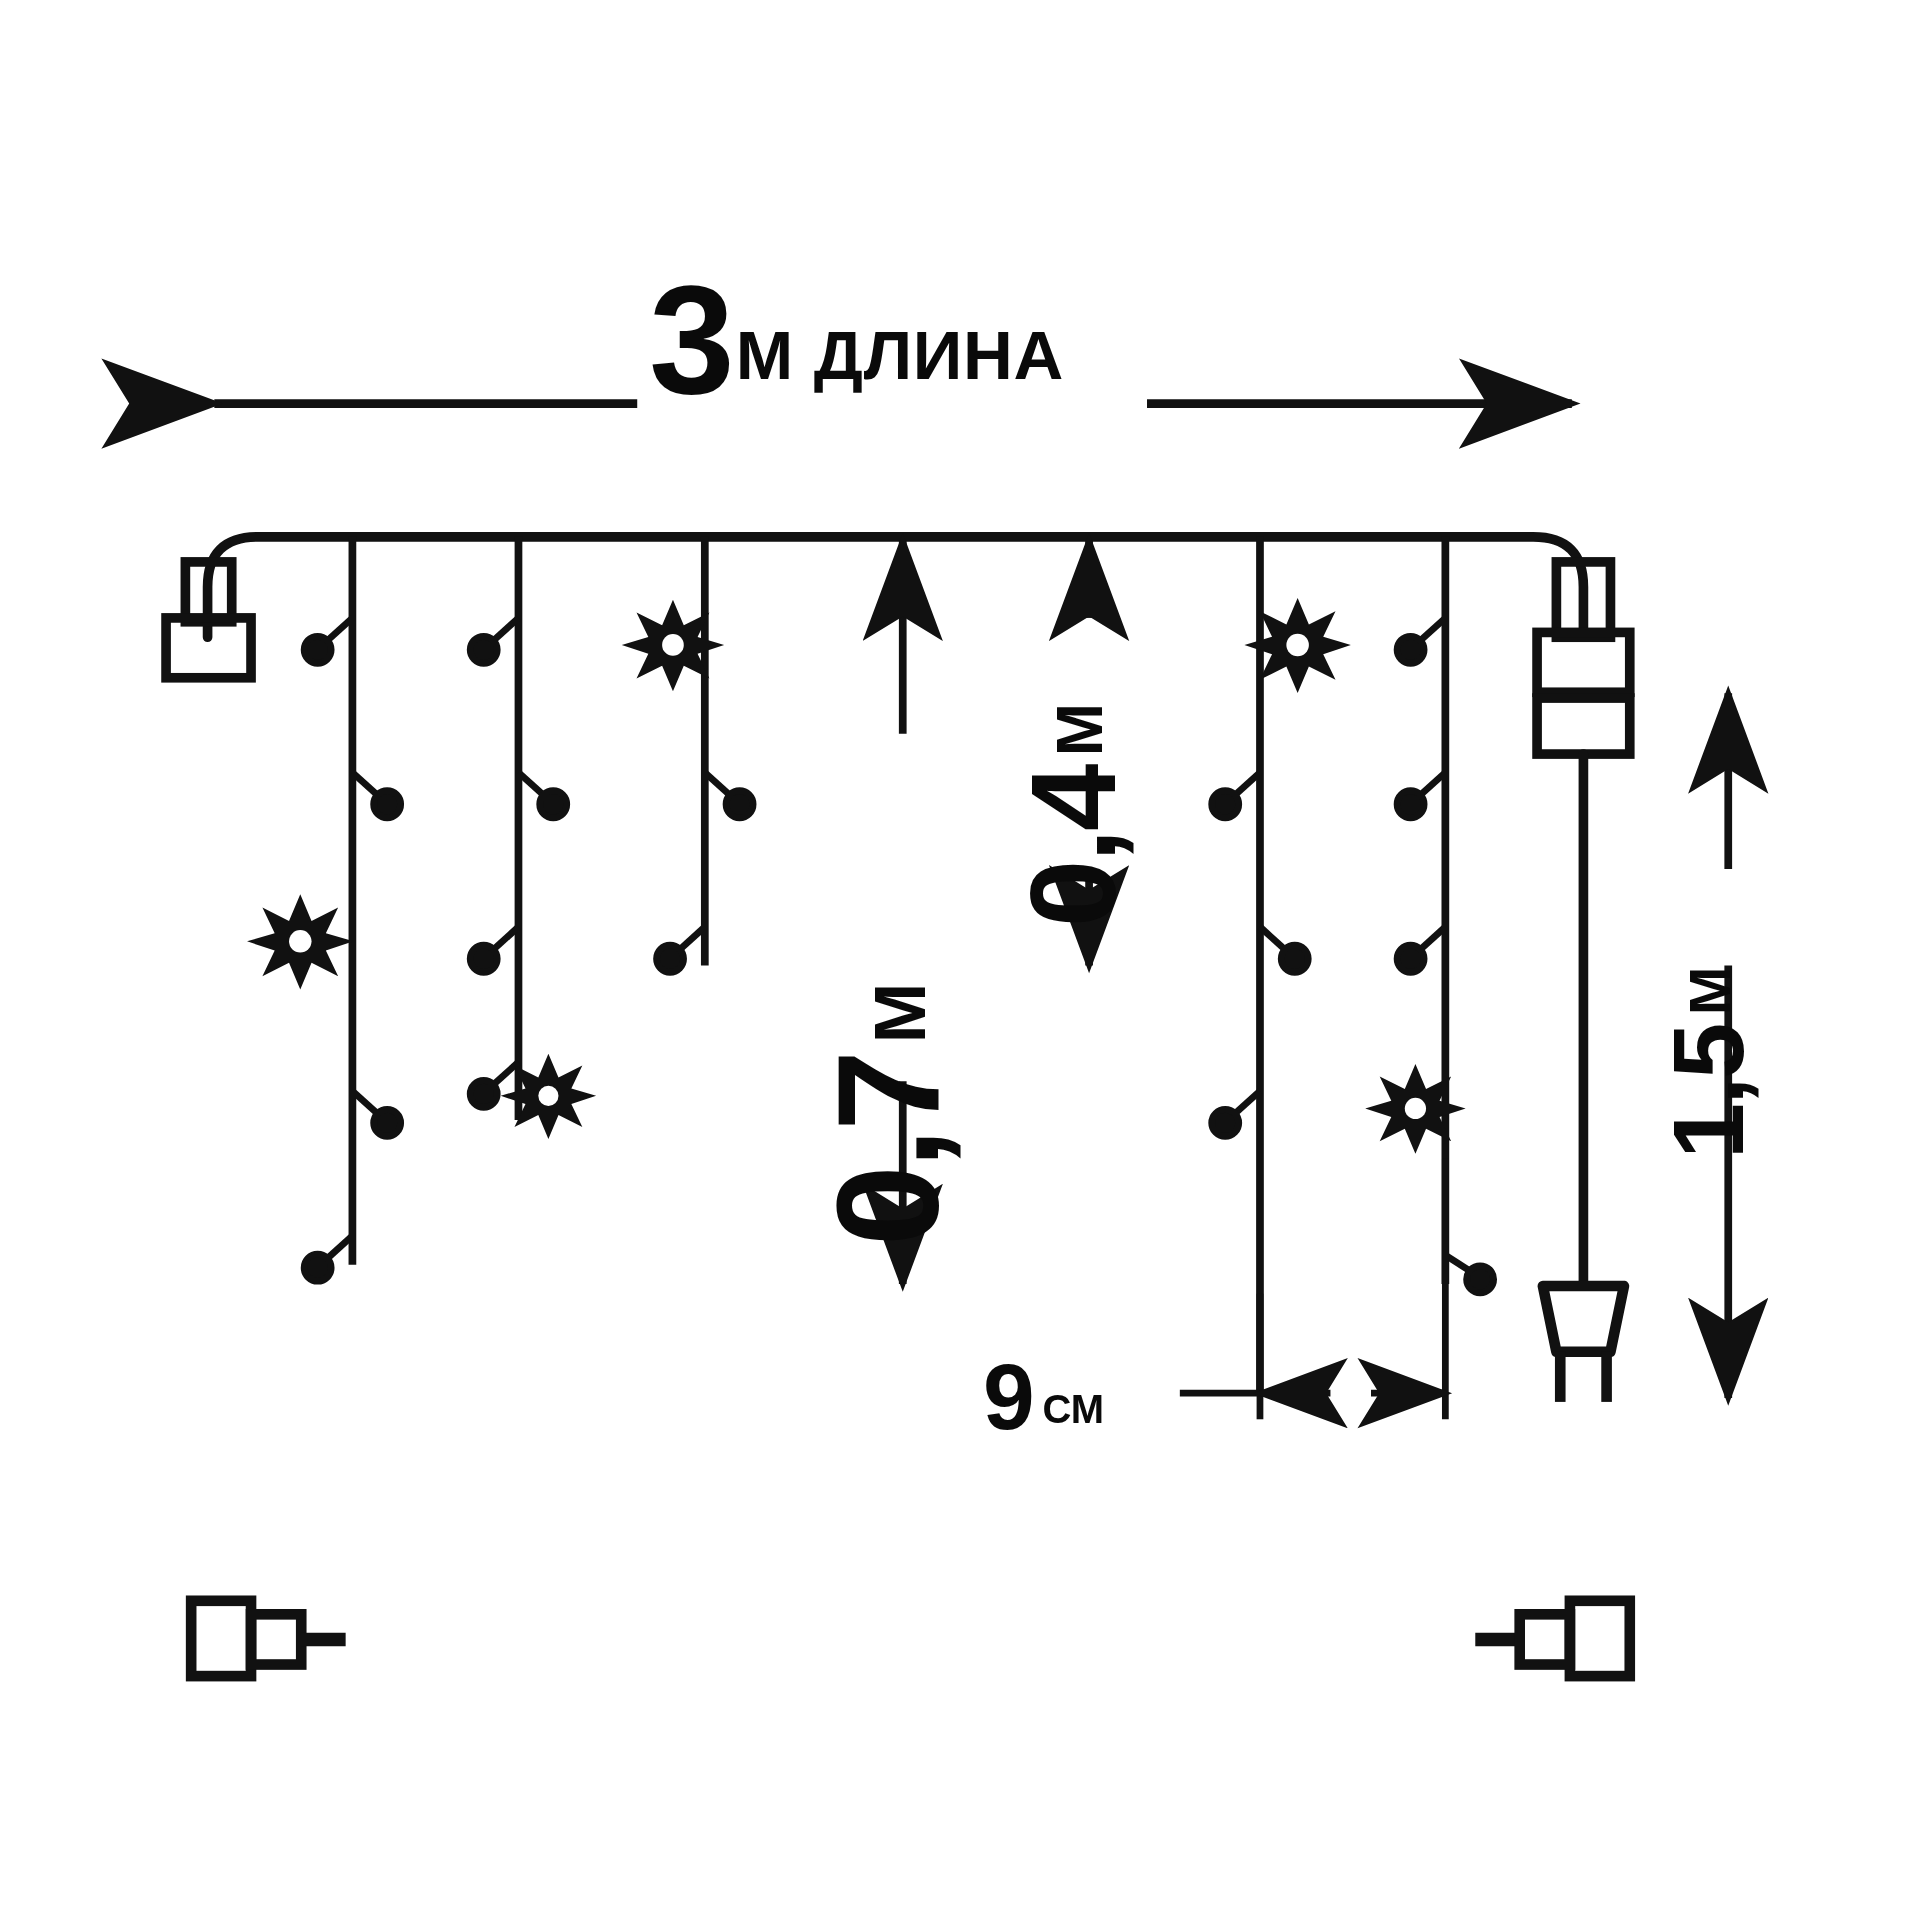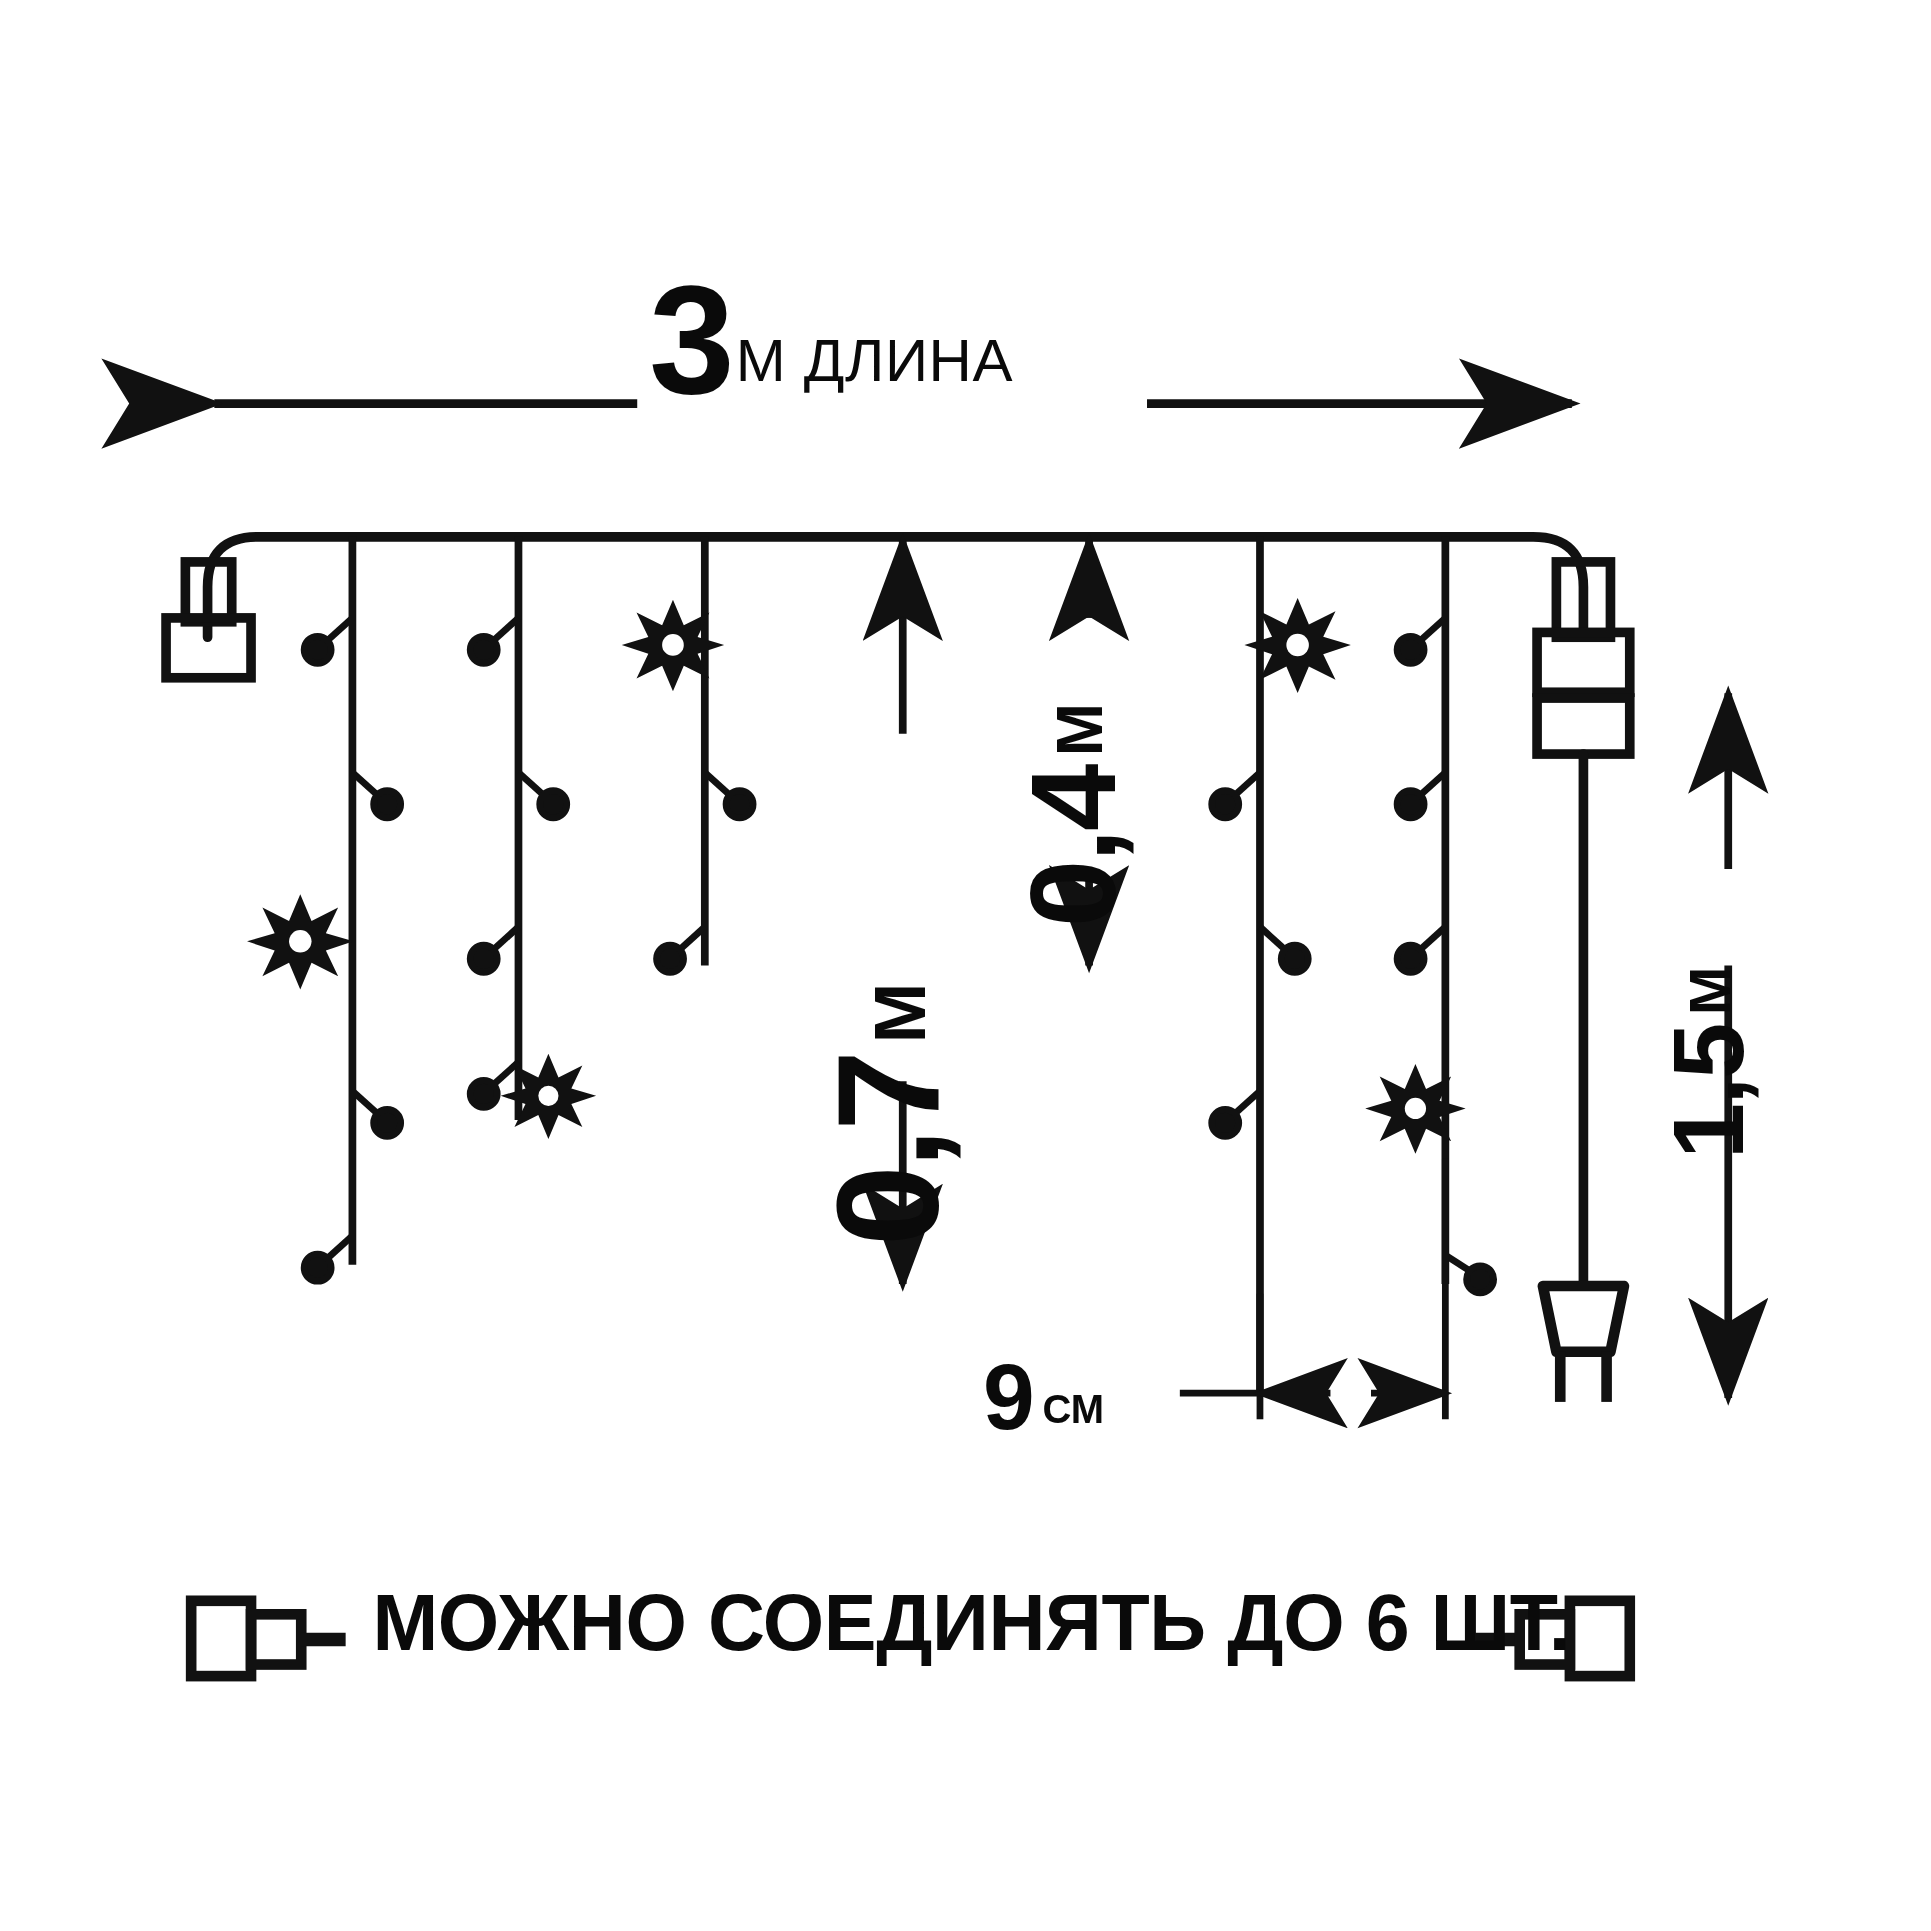--- a/index.html
+++ b/index.html
@@ -17,21 +17,21 @@
     font-weight:700;
     color:#0a0a0a;
     white-space:nowrap;
     line-height:1;
     letter-spacing:-0.01em;
   }
 
   
   #lbl-length{left:649px;top:280px;display:flex;align-items:flex-end;gap:5.8px;}
   #lbl-length .num{font-size:154px;font-weight:900;line-height:0.78;letter-spacing:-0.03em;}
-  #lbl-length .txt{font-size:60px;font-weight:400;line-height:1.05;letter-spacing:0.01em;padding-bottom:7.7px;}
+  #lbl-length .txt{font-size:69px;font-weight:700;line-height:1.05;letter-spacing:0.01em;padding-bottom:7.7px;}
 
   
   .vstack{
     position:absolute;
     transform:rotate(-90deg);
     transform-origin:left top;
     display:flex;align-items:flex-end;gap:9.7px;
     white-space:nowrap;
   }
   .vstack .num{font-size:145px;font-weight:900;line-height:0.8;letter-spacing:-0.02em;}
@@ -236,19 +236,15 @@
   <div class="vstack" style="left:1668px;top:1159px;">
     <span class="num xs">1,5</span>
     <span class="txt xs">М</span>
   </div>
 
   <div class="lbl" id="lbl-gap">
     <span class="num">9</span>
     <span class="txt">СМ</span>
   </div>
 
-  <div id="caption-row">
-    <span style="width:172px;display:inline-block;"></span>
-    <span id="caption-text">МОЖНО СОЕДИНЯТЬ ДО 6 ШТ.</span>
-  </div>
 
 </div>
 
 
 </body></html>

